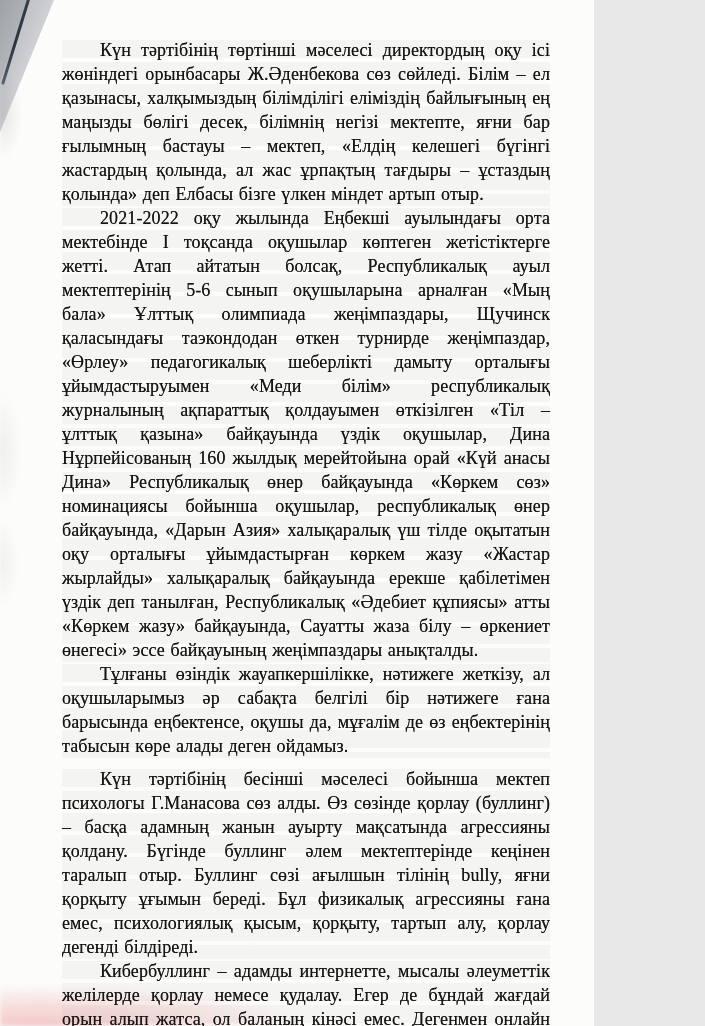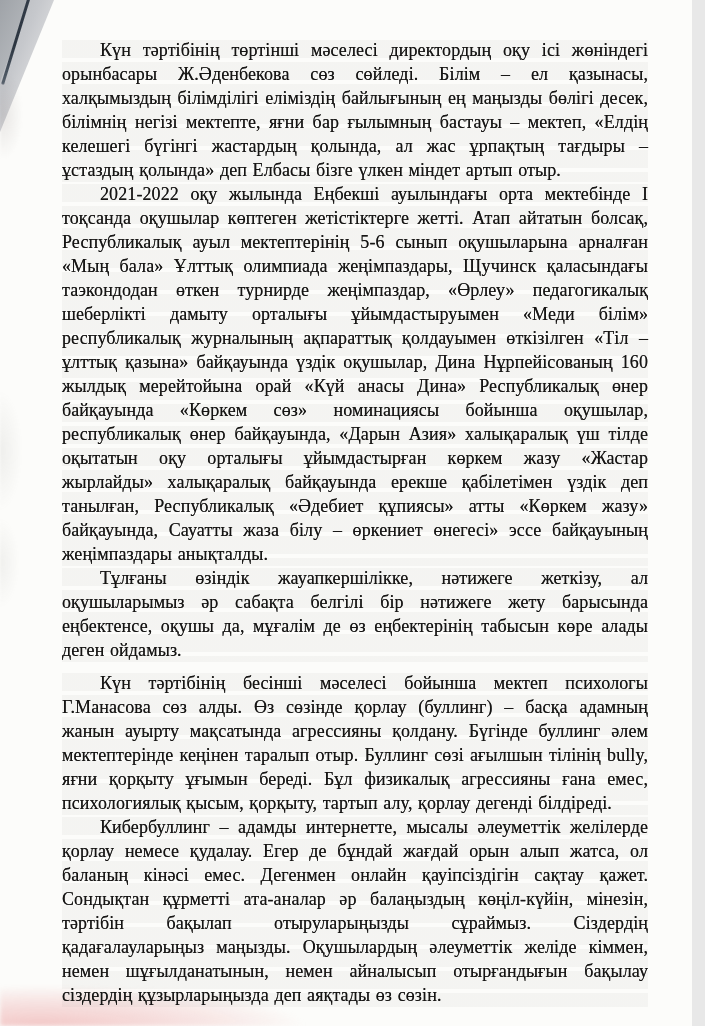--- a/index.html
+++ b/index.html
@@ -2,21 +2,21 @@
 <html lang="kk"><head>
 <meta charset="utf-8">
 <style>
   html, body {
     margin: 0;
     padding: 0;
     background: #e8e8e8;
   }
   #screen {
     position: relative;
-    width: 692px;
+    width: 594px;
     height: 1026px;
     overflow: hidden;
     background: #fcfcfa;
     font-family: "Liberation Serif", "DejaVu Serif", serif;
   }
 
   
   .corner-fold {
     position: absolute;
     top: 0; left: 0;
@@ -98,18 +98,18 @@
 
   <div class="corner-fold"></div>
   <div class="corner-fold-dark"></div>
   <div class="fold-edge-line"></div>
   <div class="left-margin-smear"></div>
   <div class="pink-smudge"></div>
 
   <div class="doc-content">
     <p>Күн тәртібінің төртінші мәселесі директордың оқу ісі жөніндегі орынбасары Ж.Әденбекова сөз сөйледі. Білім – ел қазынасы, халқымыздың білімділігі еліміздің байлығының ең маңызды бөлігі десек, білімнің негізі мектепте, яғни бар ғылымның бастауы – мектеп, «Елдің келешегі бүгінгі жастардың қолында, ал жас ұрпақтың тағдыры – ұстаздың қолында» деп Елбасы бізге үлкен міндет артып отыр.</p>
     <p>2021-2022 оқу жылында Еңбекші ауылындағы орта мектебінде І тоқсанда оқушылар көптеген жетістіктерге жетті. Атап айтатын болсақ, Республикалық ауыл мектептерінің 5-6 сынып оқушыларына арналған «Мың бала» Ұлттық олимпиада жеңімпаздары, Щучинск қаласындағы таэкондодан өткен турнирде жеңімпаздар, «Өрлеу» педагогикалық шеберлікті дамыту орталығы ұйымдастыруымен «Меди білім» республикалық журналының ақпараттық қолдауымен өткізілген «Тіл – ұлттық қазына» байқауында үздік оқушылар, Дина Нұрпейісованың 160 жылдық мерейтойына орай «Күй анасы Дина» Республикалық өнер байқауында «Көркем сөз» номинациясы бойынша оқушылар, республикалық өнер байқауында, «Дарын Азия» халықаралық үш тілде оқытатын оқу орталығы ұйымдастырған көркем жазу «Жастар жырлайды» халықаралық байқауында ерекше қабілетімен үздік деп танылған, Республикалық «Әдебиет құпиясы» атты «Көркем жазу» байқауында, Сауатты жаза білу – өркениет өнегесі» эссе байқауының жеңімпаздары анықталды.</p>
-    <p>Тұлғаны өзіндік жауапкершілікке, нәтижеге жеткізу, ал оқушыларымыз әр сабақта белгілі бір нәтижеге жету барысында еңбектенсе, оқушы да, мұғалім де өз еңбектерінің табысын көре алады деген ойдамыз.</p>
+    <p>Тұлғаны өзіндік жауапкершілікке, нәтижеге жеткізу, ал оқушыларымыз әр сабақта белгілі бір нәтижеге ғана барысында еңбектенсе, оқушы да, мұғалім де өз еңбектерінің табысын көре алады деген ойдамыз.</p>
     <p class="gap-before">Күн тәртібінің бесінші мәселесі бойынша мектеп психологы Г.Манасова сөз алды. Өз сөзінде қорлау (буллинг) – басқа адамның жанын ауырту мақсатында агрессияны қолдану. Бүгінде буллинг әлем мектептерінде кеңінен таралып отыр. Буллинг сөзі ағылшын тілінің bully, яғни қорқыту ұғымын береді. Бұл физикалық агрессияны ғана емес, психологиялық қысым, қорқыту, тартып алу, қорлау дегенді білдіреді.</p>
     <p>Кибербуллинг – адамды интернетте, мысалы әлеуметтік желілерде қорлау немесе қудалау. Егер де бұндай жағдай орын алып жатса, ол баланың кінәсі емес. Дегенмен онлайн қауіпсіздігін сақтау қажет. Сондықтан құрметті ата-аналар әр балаңыздың көңіл-күйін, мінезін, тәртібін бақылап отыруларыңызды сұраймыз. Сіздердің қадағалауларыңыз маңызды. Оқушылардың әлеуметтік желіде кіммен, немен шұғылданатынын, немен айналысып отырғандығын бақылау сіздердің құзырларыңызда деп аяқтады өз сөзін.</p>
   </div>
 
 </div>
 
 </body></html>

